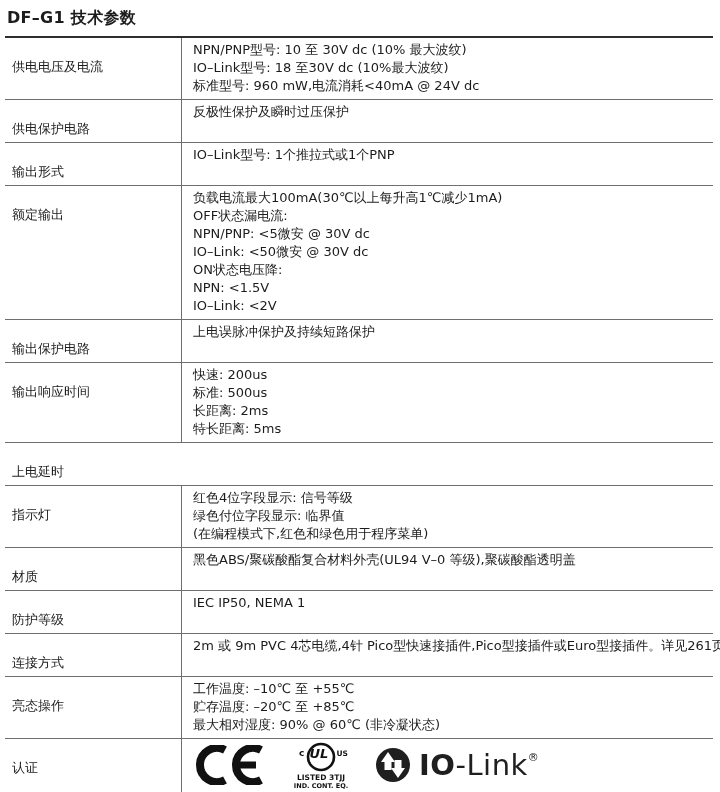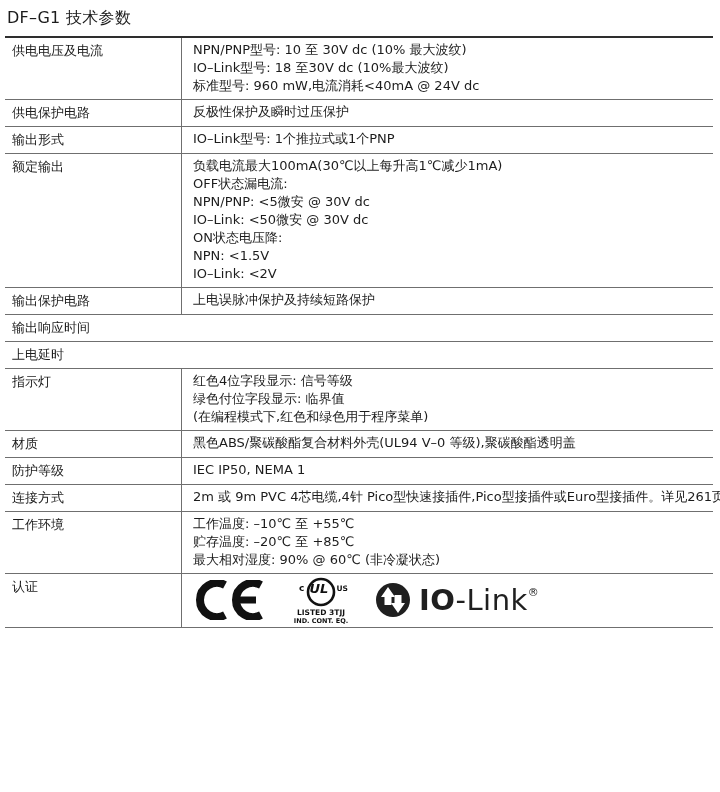--- a/index.html
+++ b/index.html
@@ -7,38 +7,39 @@
     margin: 0; padding: 0;
     width: 720px; height: 792px;
     background: #ffffff;
     color: #1c1c1c;
     font-family: "DejaVu Sans", "Liberation Sans", sans-serif;
     overflow: hidden;
   }
   .page { width: 720px; padding: 0 4px 0 5px; }
   .page-title {
     font-size: 16px;
-    font-weight: normal;
+    font-weight: bold;
     margin: 8px 0 7px 2px;
     letter-spacing: 0.3px;
   }
   .spec-table {
     width: 708px;
     border-top: 2px solid #2e2e2e;
   }
   .spec-row {
     display: flex;
     border-bottom: 1px solid #6f6f6f;
   }
   .cell { font-size: 13px; }
   .cell.label {
     flex: 0 0 176px;
     width: 176px;
     padding: 4px 4px 4px 7px;
     line-height: 18px;
+    margin-top: 16px;
   }
   .cell.value {
     flex: 1;
     border-left: 1px solid #6f6f6f;
     padding: 3px 6px 4px 11px;
   }
   .spec-line { line-height: 18px; white-space: nowrap; }
   
   .cert-wrap {
     display: flex;
@@ -104,20 +105,26 @@
         </div>
   </div>
       <div class="spec-row">
     <div class="cell label">输出保护电路</div>
     <div class="cell value">
           <div class="spec-line">上电误脉冲保护及持续短路保护</div>
         </div>
   </div>
       <div class="spec-row">
     <div class="cell label">输出响应时间</div>
+    <div class="cell value">
+          <div class="spec-line">快速: 200us</div>
+          <div class="spec-line">标准: 500us</div>
+          <div class="spec-line">长距离: 2ms</div>
+          <div class="spec-line">特长距离: 5ms</div>
+        </div>
   </div>
       <div class="spec-row">
     <div class="cell label">上电延时</div>
   </div>
       <div class="spec-row">
     <div class="cell label">指示灯</div>
     <div class="cell value">
           <div class="spec-line">红色4位字段显示: 信号等级</div>
           <div class="spec-line">绿色付位字段显示: 临界值</div>
           <div class="spec-line">(在编程模式下,红色和绿色用于程序菜单)</div>
@@ -135,21 +142,21 @@
           <div class="spec-line">IEC IP50, NEMA 1</div>
         </div>
   </div>
       <div class="spec-row">
     <div class="cell label">连接方式</div>
     <div class="cell value">
           <div class="spec-line">2m 或 9m PVC 4芯电缆,4针 Pico型快速接插件,Pico型接插件或Euro型接插件。详见261页。</div>
         </div>
   </div>
       <div class="spec-row">
-    <div class="cell label">工作环境</div>
+    <div class="cell label">亮态操作</div>
     <div class="cell value">
           <div class="spec-line">工作温度: –10℃ 至 +55℃</div>
           <div class="spec-line">贮存温度: –20℃ 至 +85℃</div>
           <div class="spec-line">最大相对湿度: 90% @ 60℃ (非冷凝状态)</div>
         </div>
   </div>
       <div class="spec-row">
     <div class="cell label">认证</div>
     <div class="cell value">
   <div class="cert-wrap">

